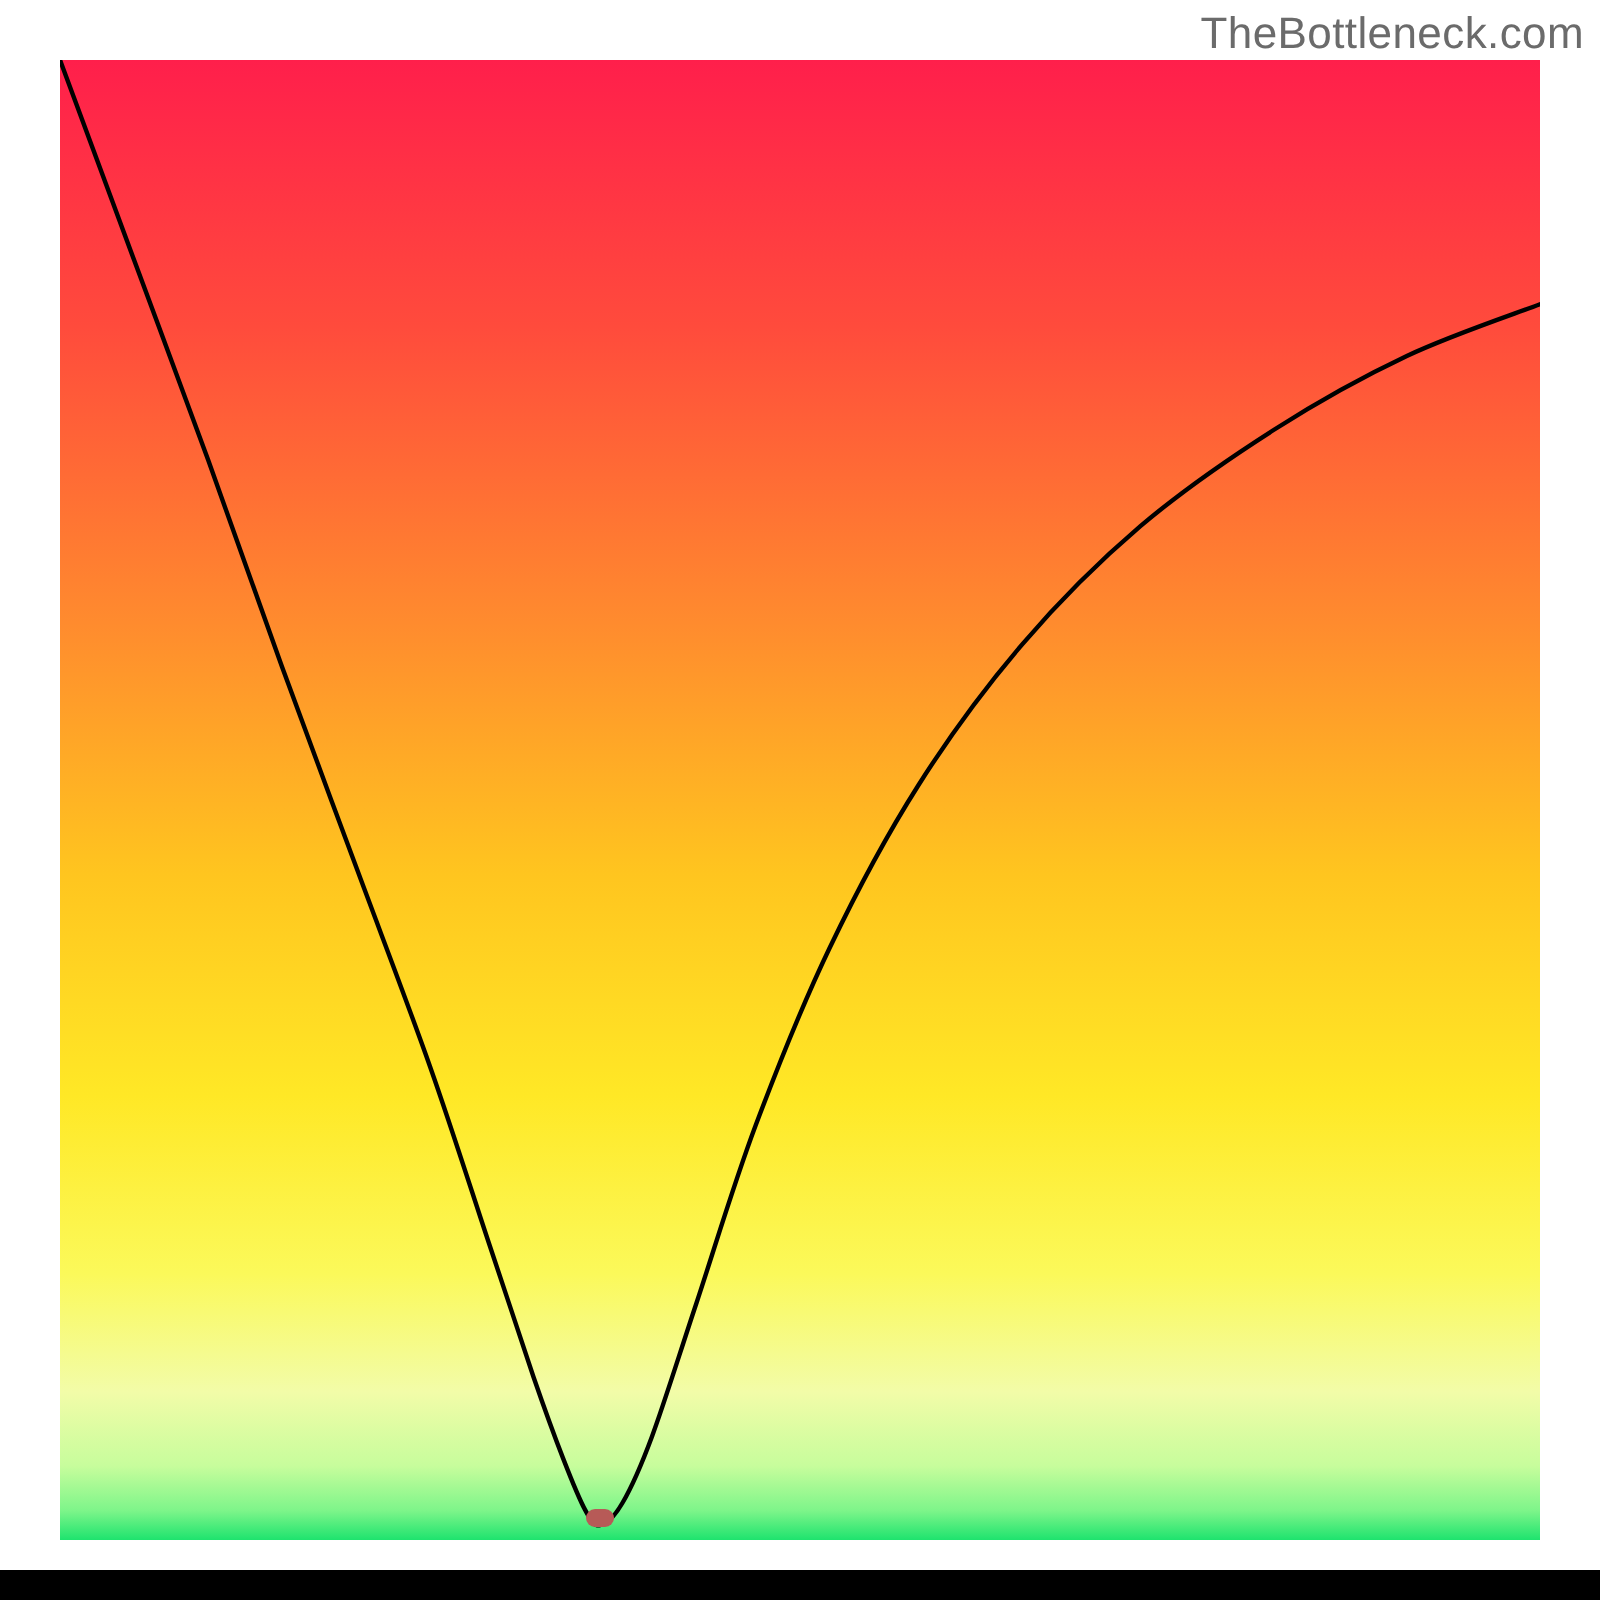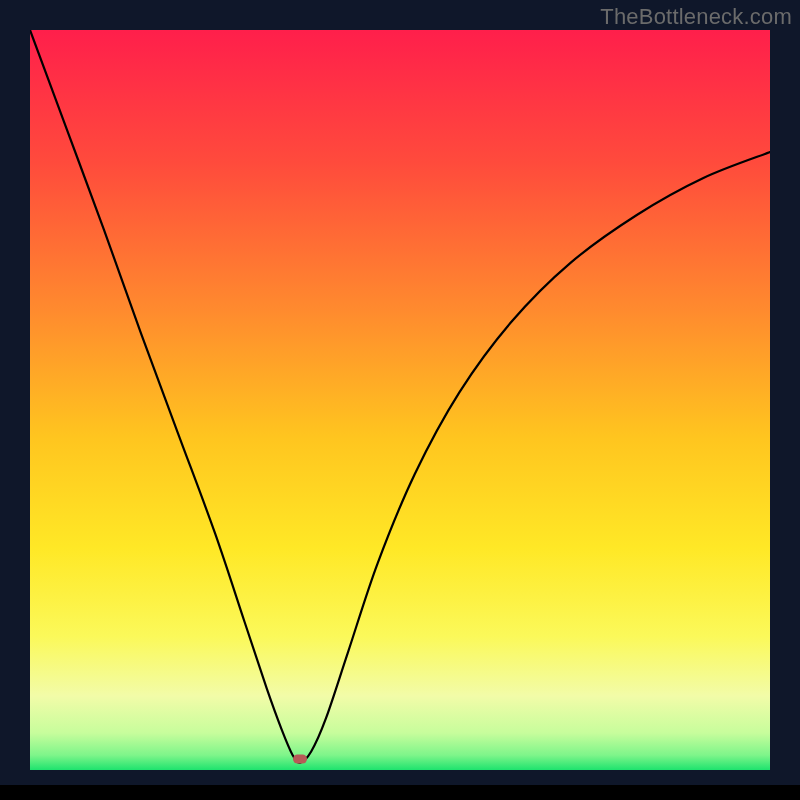--- a/index.html
+++ b/index.html
@@ -10,21 +10,21 @@
     background: #000;
     overflow: hidden;
     font-family: Arial, Helvetica, sans-serif;
   }
   .frame {
     position: absolute;
     left: 0;
     top: 0;
     width: 800px;
     height: 785px;
-    background: #0f172a;
+    background: #ffffff;
   }
   .plot {
     position: absolute;
     left: 30px;
     top: 30px;
     width: 740px;
     height: 740px;
     
   }
   .watermark {

